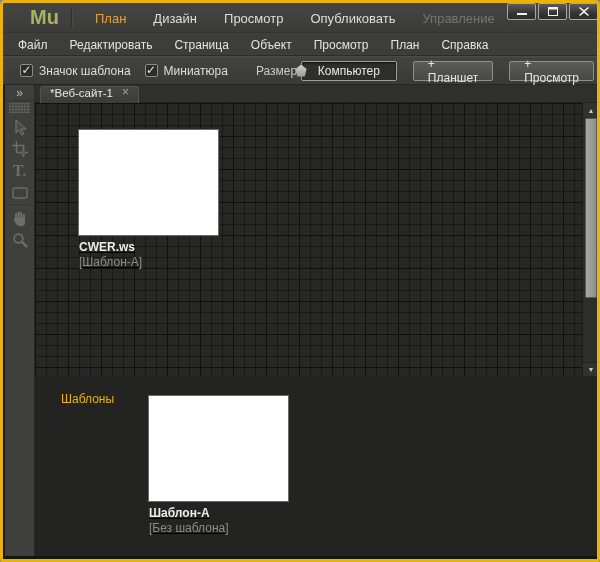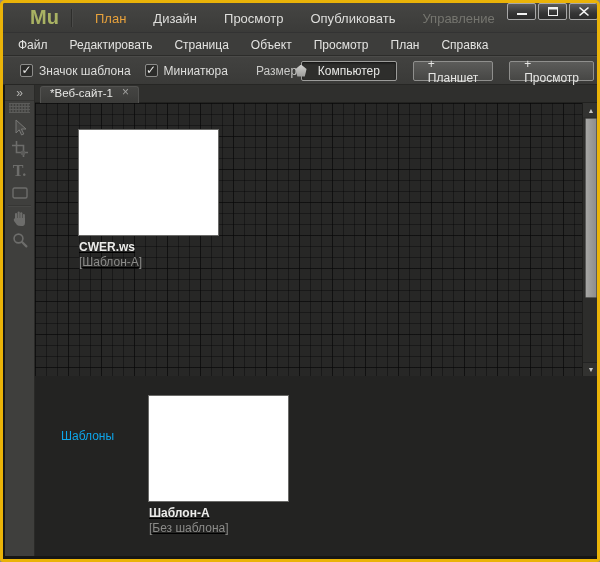--- a/index.html
+++ b/index.html
@@ -115,21 +115,21 @@
     background:#2d2d2b; border-left:1px solid #1d1d1b; }
   .sb-btn { position:absolute; left:0; width:16px; height:14px; background:#323230;
     color:#c8c8c6; font-size:7px; display:flex; align-items:center; justify-content:center; }
   .sb-up { top:0; }
   .sb-down { bottom:0; border-top:1px solid #222; }
   .sb-thumb { position:absolute; left:2px; top:15px; width:12px; height:180px;
     background:linear-gradient(to right,#a6a6a4,#8e8e8c); border:1px solid #5a5a58;
     border-radius:1px; }
 
   .templates { position:relative; width:100%; height:180px; background:#232322; }
-  .templates-label { position:absolute; left:26px; top:16px; color:#0ea5e9; font-size:12px;margin-top:37px; }
+  .templates-label { position:absolute; left:26px; top:16px; color:#eab308; font-size:12px; }
 </style>
 </head>
 <body>
 
 <div class="window">
 
   <div class="titlebar">
     <div class="logo">Mu</div>
     <div class="logo-sep"></div>
     <div class="mode-tabs">

